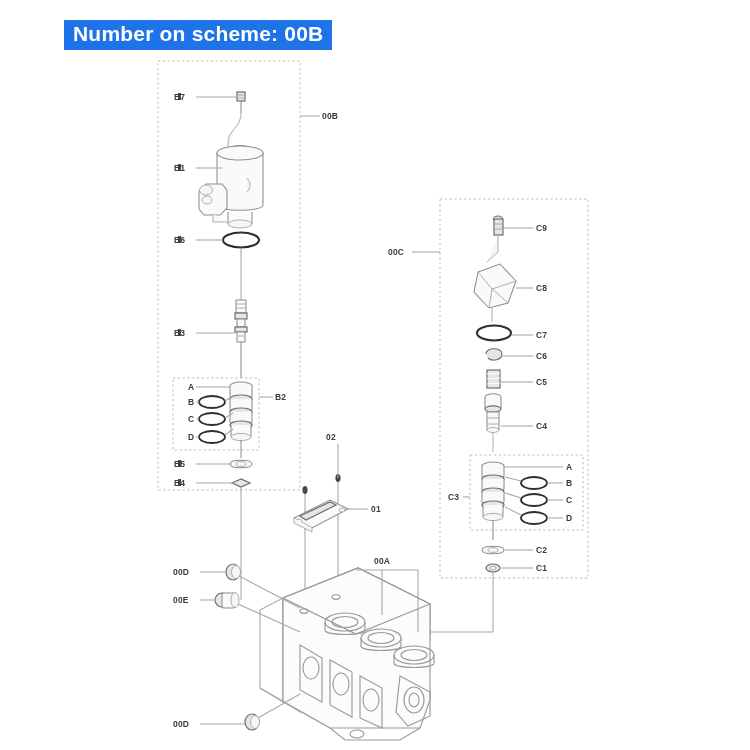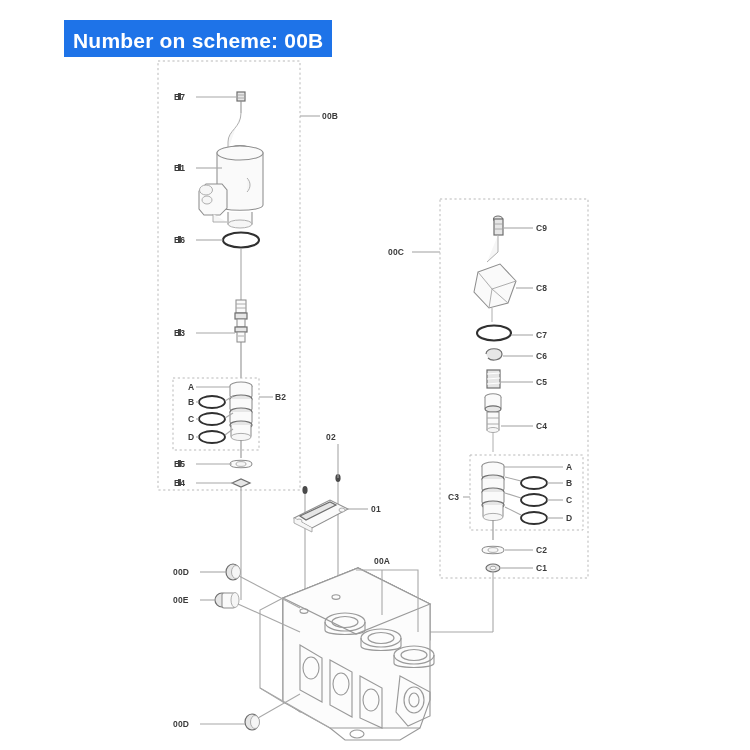--- a/index.html
+++ b/index.html
@@ -8,21 +8,21 @@
     width:750px;height:750px;
     background:#ffffff;
     font-family:"Liberation Sans", sans-serif;
     overflow:hidden;
     position:relative;
   }
   #sheet{position:absolute;left:0;top:0;width:750px;height:750px;}
   .banner{
     position:absolute;
     left:64px;top:20px;
-    padding:10px 9px 5px 9px;
+    padding:3px 9px 5px 9px;
     background:#1e73e8;
     color:#ffffff;
     font-size:21px;
     font-weight:bold;
     letter-spacing:0.2px;
     white-space:nowrap;
     line-height:1.05;
   }
   svg{position:absolute;left:0;top:0;}
   .lbl{

